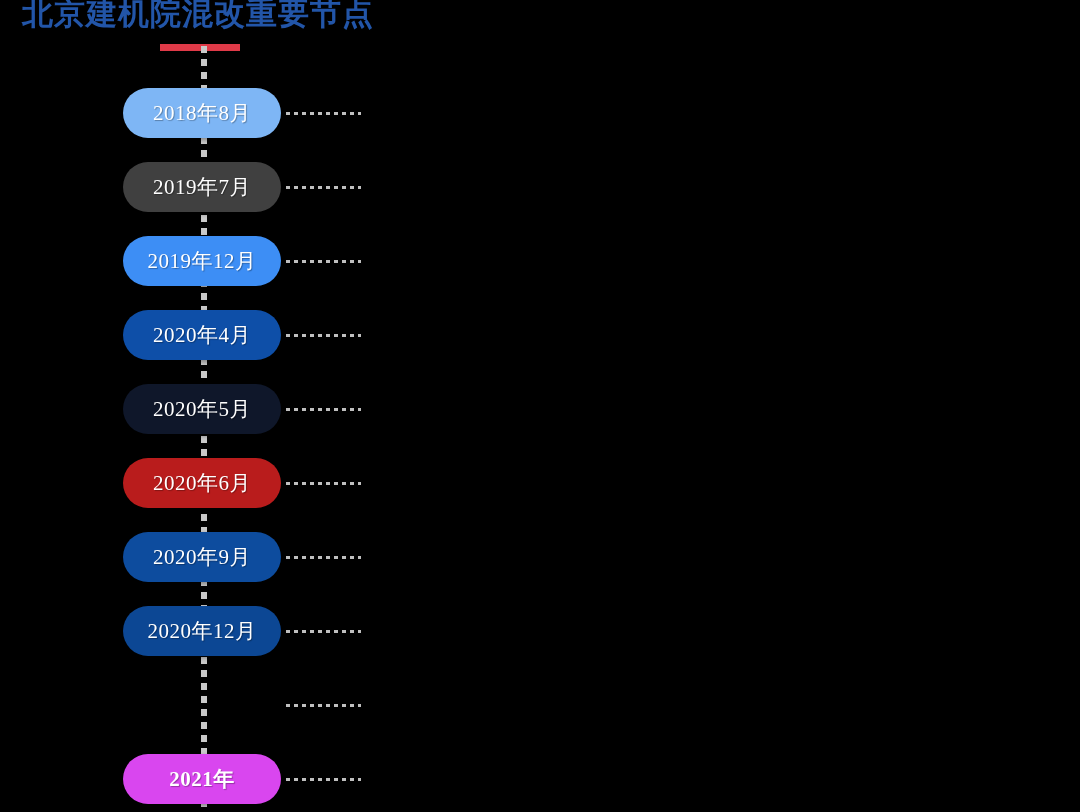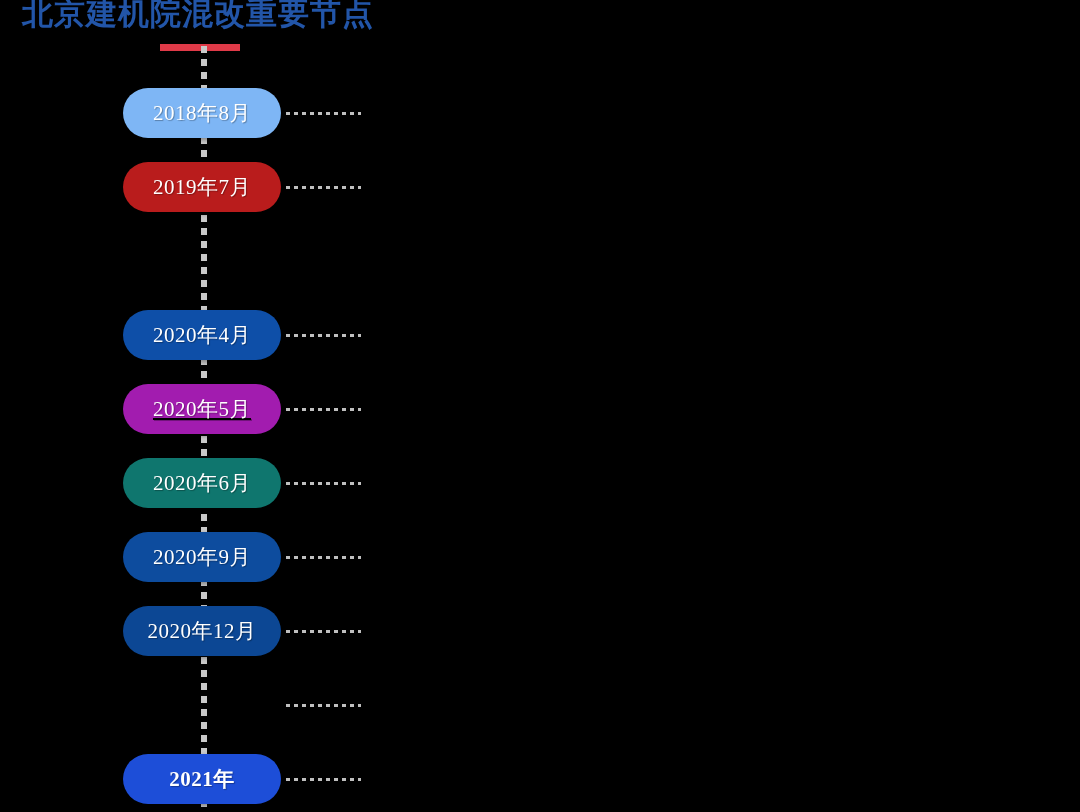--- a/index.html
+++ b/index.html
@@ -118,57 +118,63 @@
 <div id="timeline">
   <div id="timeline-spine"></div>
 
 <div class="timeline-row" style="top: 88px;">
       <div class="node-pill" style="background: rgb(126, 182, 245);">
         <span class="node-label">2018年8月</span>
       </div>
       <div class="leader-line"></div>
     </div>
     <div class="timeline-row" style="top: 162px;">
-      <div class="node-pill" style="background: #b91c1c;">
+      <div class="node-pill" style="background: #404040;">
         <span class="node-label">2019年7月</span>
+      </div>
+      <div class="leader-line"></div>
+    </div>
+    <div class="timeline-row" style="top: 236px;">
+      <div class="node-pill" style="background: rgb(61, 142, 245);">
+        <span class="node-label">2019年12月</span>
       </div>
       <div class="leader-line"></div>
     </div>
     <div class="timeline-row" style="top: 310px;">
       <div class="node-pill" style="background: rgb(14, 79, 168); justify-content: center;">
         <span class="node-label">2020年4月</span>
       </div>
       <div class="leader-line"></div>
     </div>
     <div class="timeline-row" style="top: 384px;">
-      <div class="node-pill" style="background: #a21caf; text-decoration: underline;">
+      <div class="node-pill" style="background: #0f172a;">
         <span class="node-label">2020年5月</span>
       </div>
       <div class="leader-line"></div>
     </div>
     <div class="timeline-row" style="top: 458px;">
-      <div class="node-pill" style="background: #0f766e;">
+      <div class="node-pill" style="background: #b91c1c;">
         <span class="node-label">2020年6月</span>
       </div>
       <div class="leader-line"></div>
     </div>
     <div class="timeline-row" style="top: 532px;">
       <div class="node-pill" style="background: rgb(13, 76, 158);">
         <span class="node-label">2020年9月</span>
       </div>
       <div class="leader-line"></div>
     </div>
     <div class="timeline-row" style="top: 606px;">
       <div class="node-pill" style="background: rgb(12, 71, 148); text-align: center;">
         <span class="node-label">2020年12月</span>
       </div>
       <div class="leader-line"></div>
     </div>
     <div class="timeline-row" style="top: 680px;">
       <div class="leader-line"></div>
     </div>
     <div class="timeline-row" style="top: 754px;">
-      <div class="node-pill" style="background: #1d4ed8;">
+      <div class="node-pill" style="background: #d946ef;">
         <span class="node-label emphasis">2021年</span>
       </div>
       <div class="leader-line"></div>
     </div>
   </div>
 
 </body></html>

